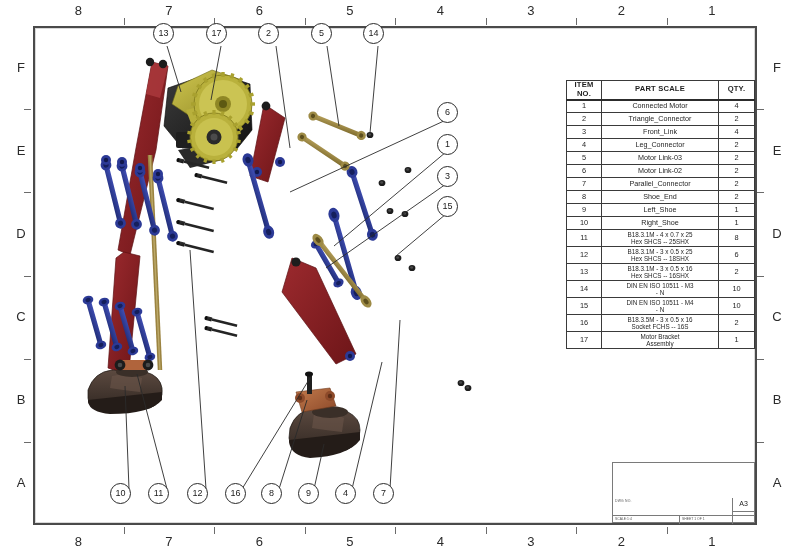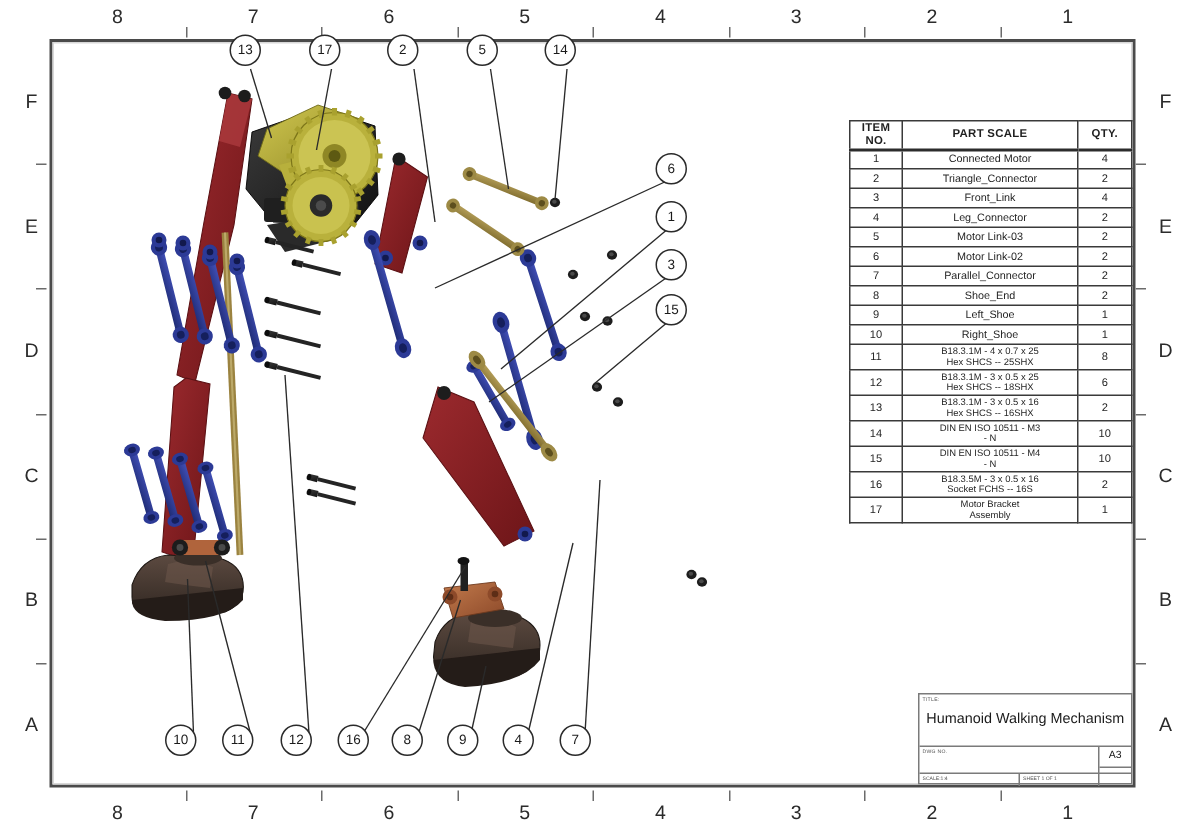--- a/index.html
+++ b/index.html
@@ -677,24 +677,20 @@
         </tr>
         <tr class="tall">
           <td>17</td>
           <td class="part two">Motor Bracket<br>Assembly</td>
           <td>1</td>
         </tr>
       </tbody>
   </table>
 
   <div class="titleblock">
-    <div class="tb-row tb-title">
-      <span class="tb-cap">TITLE:</span>
-      <div class="tb-maintitle">Humanoid Walking Mechanism</div>
-    </div>
     <div class="tb-row tb-dwg">
       <span class="tb-cap">DWG NO.</span>
     </div>
     <div class="tb-size">
       <div class="tb-size-val">A3</div>
       <div class="tb-size-line"></div>
     </div>
     <div class="tb-row tb-foot">
       <span class="tb-foot-l">SCALE:1:4</span>
       <div class="tb-foot-div"></div>

